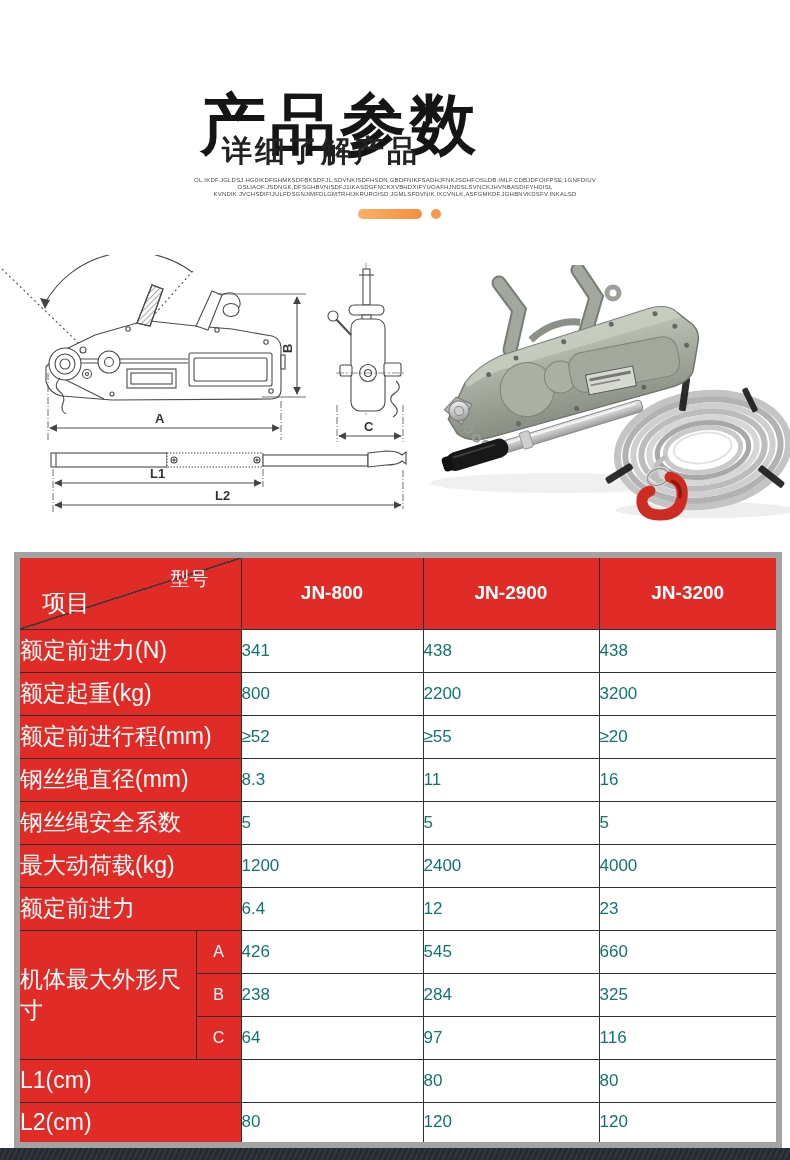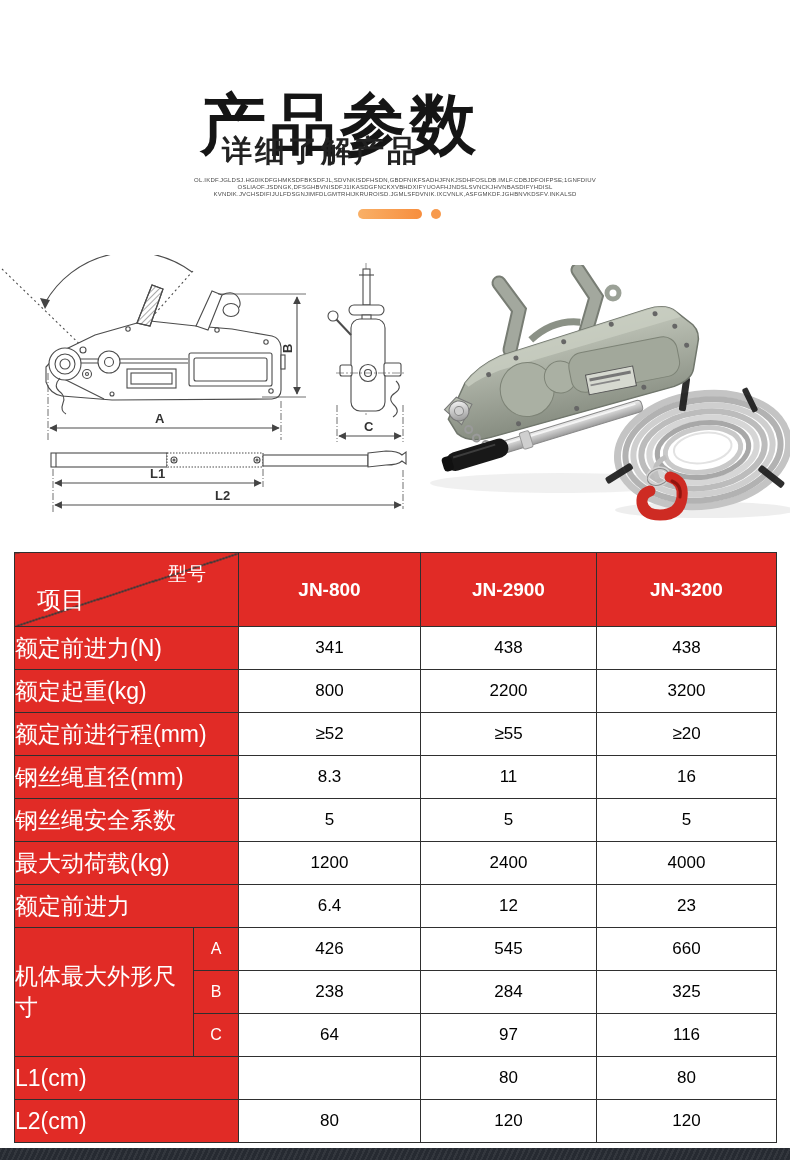--- a/index.html
+++ b/index.html
@@ -19,29 +19,29 @@
   .accent-dot{left:431px;top:209px;width:10px;height:10px;border-radius:50%;
     background:#f79a4d;}
 
   
   .tech-svg{left:0;top:255px;}
   .photo-svg{left:420px;top:265px;}
   .dim{font:bold 13px "Liberation Sans",sans-serif;fill:#333;stroke:none;}
 
   
   table.spec{position:absolute;left:14px;top:552px;width:762px;border-collapse:collapse;
-    table-layout:fixed;border:1px solid #a3a3a3;padding-left:12px;}
+    table-layout:fixed;border:6px solid #a3a3a3;padding-left:12px;}
   table.spec td,table.spec th{border:1px solid #2f2f2f;padding:0;}
   tr.hrow{height:74px;}
   tr.brow{height:43px;}
   th.model{background:#e12b26;color:#fff;font-size:19px;font-weight:700;text-align:center;}
   td.lbl{background:#e12b26;color:#fff;font-size:23px;font-weight:400;
     padding-left:22px;vertical-align:middle;}
   td.sub{background:#e12b26;color:#fff;font-size:16px;text-align:center;vertical-align:middle;}
-  td.val{background:#fff;color:#000000;font-size:17px;text-align:center;vertical-align:middle;}
+  td.val{background:#fff;color:#0f766e;font-size:17px;text-align:left;vertical-align:middle;}
   td.corner{background-color:#e12b26;position:relative;
     background-image:linear-gradient(to bottom right,
       transparent calc(50% - .8px),#3a3a3a calc(50% - .8px),
       #3a3a3a calc(50% + .8px),transparent calc(50% + .8px));}
   .corner-model{position:absolute;right:32px;top:8px;color:#fff;font-size:19px;}
   .corner-item{position:absolute;left:22px;bottom:10px;color:#fff;font-size:24px;}
 
   
   .footer-bar{left:0;top:1148px;width:790px;height:12px;background:#262a31;
     background-image:repeating-linear-gradient(115deg,rgba(255,255,255,.06) 0 2px,transparent 2px 5px);}

